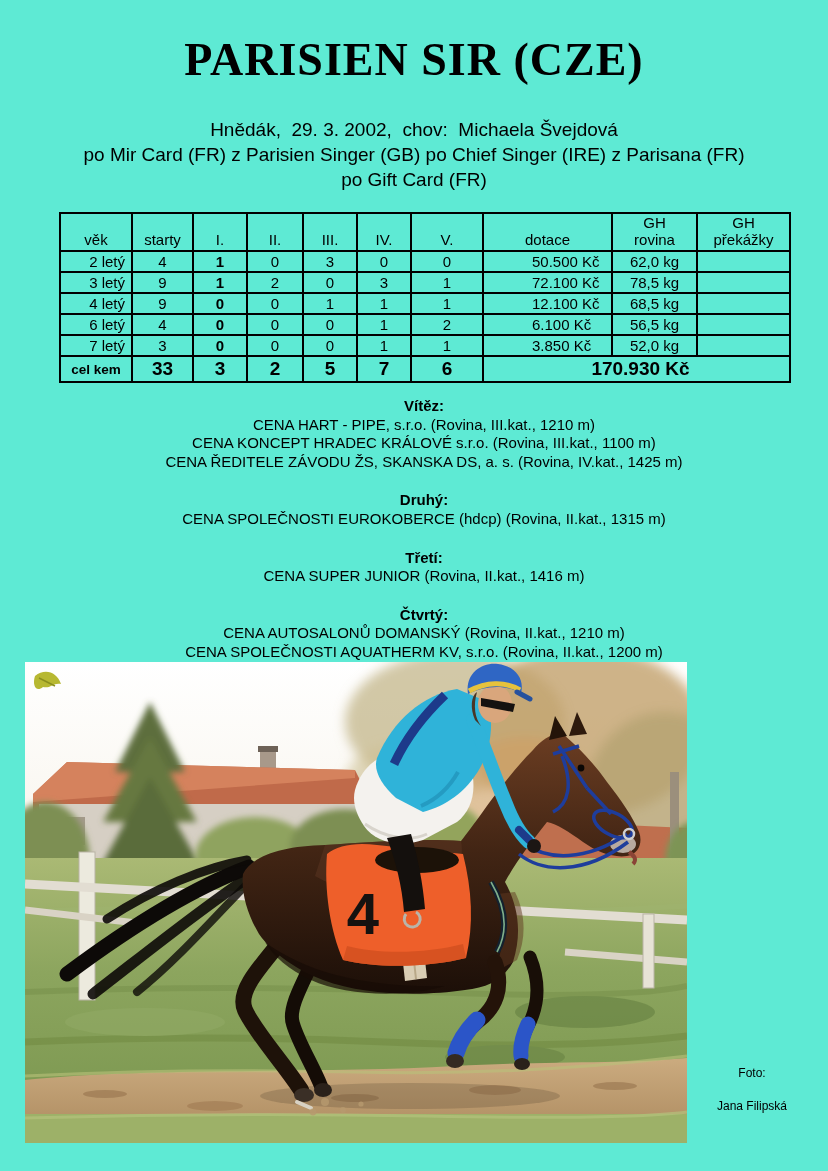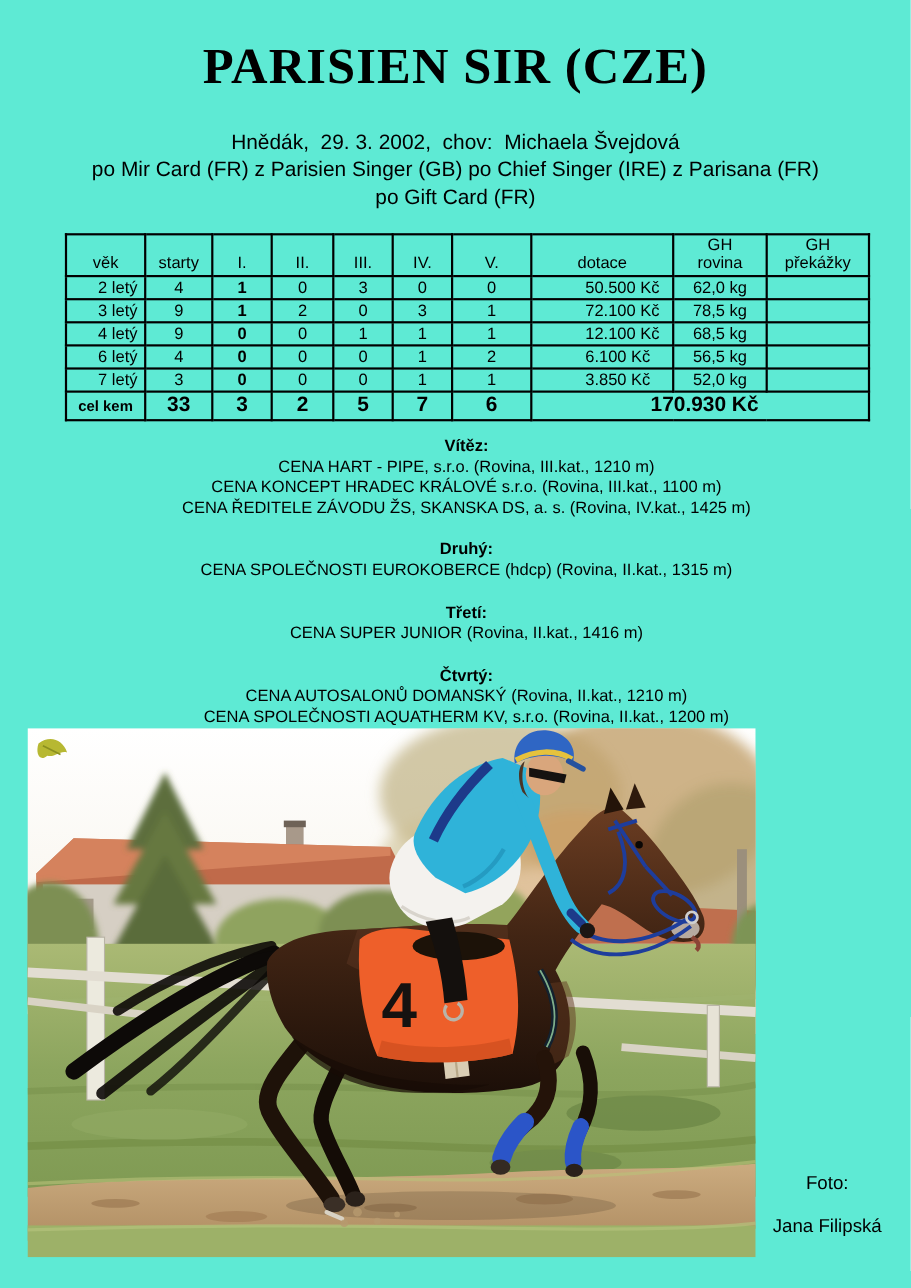--- a/index.html
+++ b/index.html
@@ -33,21 +33,21 @@
             font-size:15px;line-height:18.6px;}
   .section{margin-top:20px;padding-left:20px;}
   .section:first-child{margin-top:0;}
   .sec-head{font-weight:bold;}
   .sec-line{white-space:pre;}
 
   .photo{position:absolute;left:25px;top:662px;width:662px;height:481px;}
   .photo svg{display:block;width:100%;height:100%;}
 
   .credit{position:absolute;left:688px;top:1066px;width:128px;text-align:center;
-          font-size:17px;}
+          font-size:12px;}
   .credit .name{margin-top:19px;white-space:pre;}
 </style>
 </head>
 <body>
 
 <div class="page">
 
   <div class="title">PARISIEN SIR (CZE)</div>
 
   <div class="subtitle">

